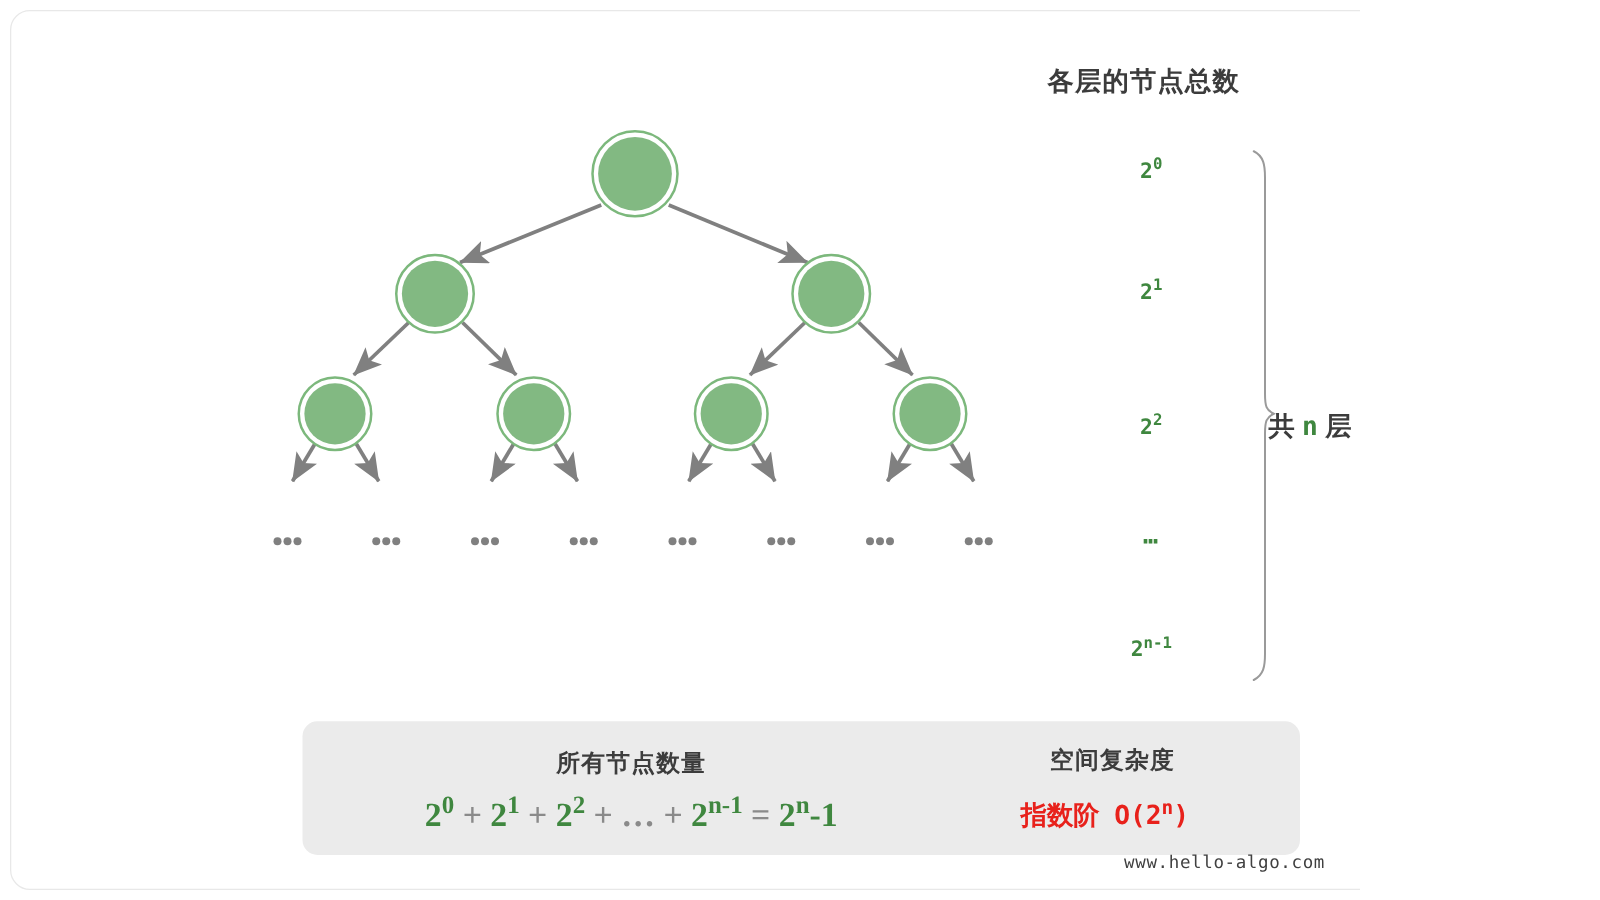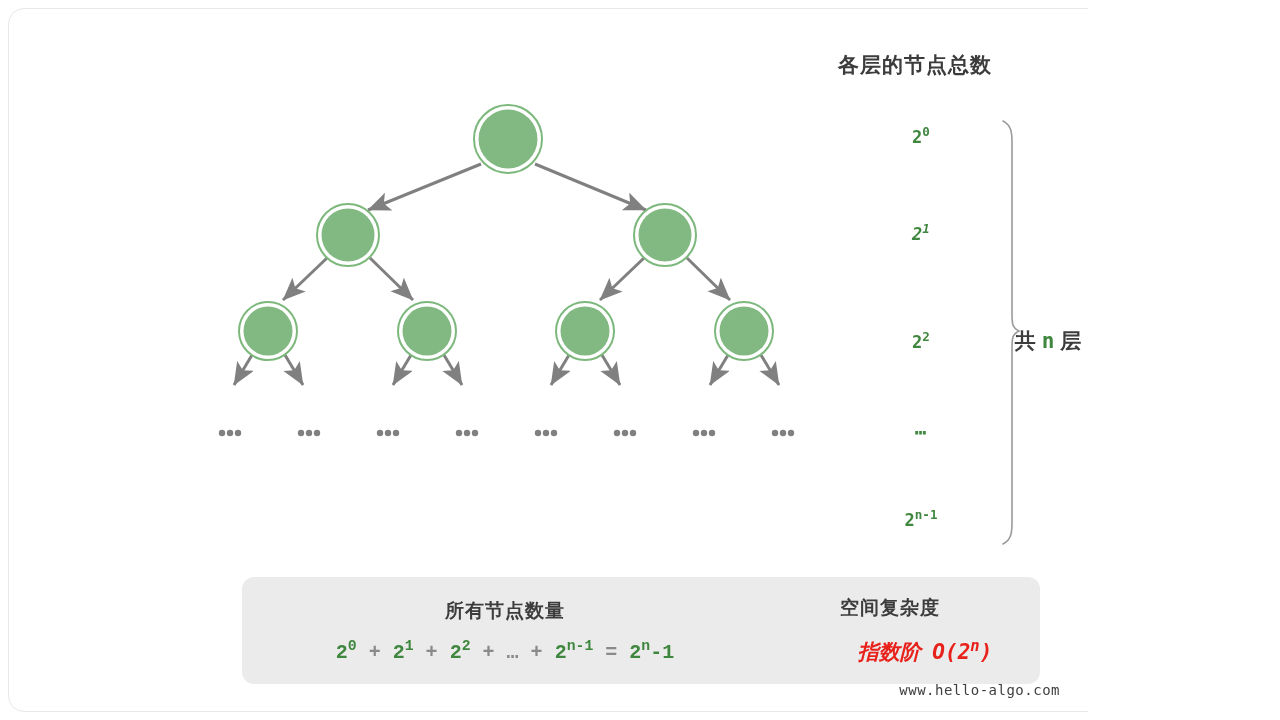--- a/index.html
+++ b/index.html
@@ -90,22 +90,22 @@
     position: absolute;
     font-size: 19px;
     font-weight: 700;
     color: #3c3c3c;
     letter-spacing: 1px;
     white-space: nowrap;
     transform: translate(-50%, -50%);
   }
   .sum-formula {
     position: absolute;
-    font-family: Liberation Mono, monospace;
-    font-size: 20px;
+    font-family: Liberation Serif, serif;
+    font-size: 27px;
     font-weight: 700;
     white-space: nowrap;
     transform: translate(-50%, -50%);
     color: #8a8a8a;
   }
   .sum-formula .g {
     color: #3f873f;
   }
   .sum-formula .op {
     color: #8a8a8a;
@@ -257,32 +257,32 @@
 
     <path d="M1003,121 C1011,125 1012,132 1012,142 L1012,315 C1012,325 1013,328 1019,331
              C1013,334 1012,337 1012,347 L1012,523 C1012,533 1011,540 1003,544" fill="none" stroke="#9a9a9a" stroke-width="1.6" stroke-linecap="round"></path>
 
     <path d="M770,624 L798,624 L798,613 L820,633.5 L798,654 L798,643 L770,643 Z" fill="#c6c6c6"></path>
   </svg>
 
   <div class="col-title" style="left:838px; top:51px;">各层的节点总数</div>
 
   <div class="level-label" style="left:921px; top:137px;"><span>2</span><sup>0</sup></div>
-  <div class="level-label" style="left:921px; top:234px;font-style:italic;"><span>2</span><sup>1</sup></div>
+  <div class="level-label" style="left:921px; top:234px;"><span>2</span><sup>1</sup></div>
   <div class="level-label" style="left:921px; top:342px;"><span>2</span><sup>2</sup></div>
   <div class="level-label dots" style="left:921px; top:432px;">⋯</div>
   <div class="level-label" style="left:921px; top:520px;"><span>2</span><sup>n-1</sup></div>
 
   <div class="total-label" style="left:1048px; top:331px;margin-top:10px;"><span>共</span>&nbsp;<span class="var">n</span>&nbsp;<span>层</span></div>
 
   <div id="summary-box"></div>
 
   <div class="sum-heading" style="left:505px; top:611px;">所有节点数量</div>
 
   <div class="sum-formula" style="left:505px; top:652px;"><span class="g"><span>2</span><sup>0</sup></span> <span class="op">+</span> <span class="g"><span>2</span><sup>1</sup></span> <span class="op">+</span> <span class="g"><span>2</span><sup>2</sup></span> <span class="op">+</span> <span class="op">…</span> <span class="op">+</span> <span class="g"><span>2</span><sup>n-1</sup></span> <span class="op">=</span> <span class="g"><span>2</span><sup>n</sup><span>-1</span></span></div>
 
   <div class="sum-heading" style="left:890px; top:608px;">空间复杂度</div>
 
-  <div class="complexity" style="left:925px; top:652px;font-style:italic;"><span>指数阶</span>&nbsp; <span class="mono"><span>O(2</span><sup>n</sup><span>)</span></span></div>
+  <div class="complexity" style="left:884px; top:652px;"><span>指数阶</span>&nbsp; <span class="mono"><span>O(2</span><sup>n</sup><span>)</span></span></div>
 
   <div id="watermark">www.hello-algo.com</div>
 
 </div>
 
 </body></html>

